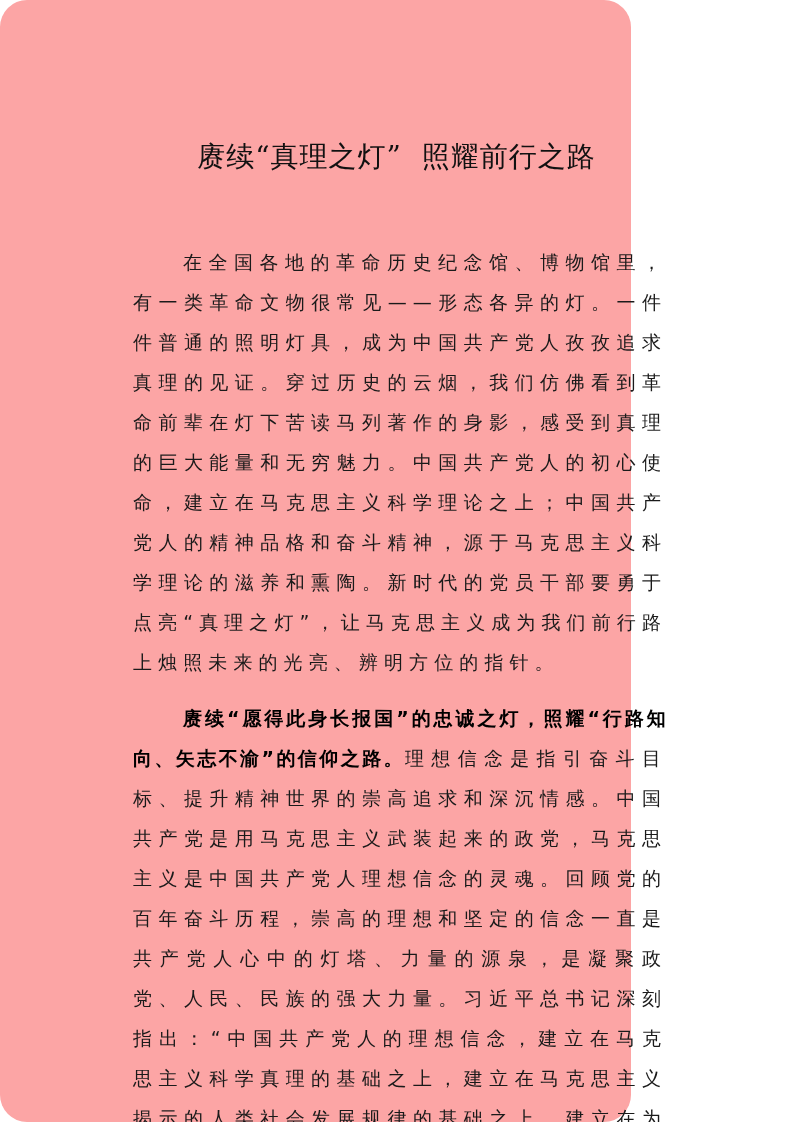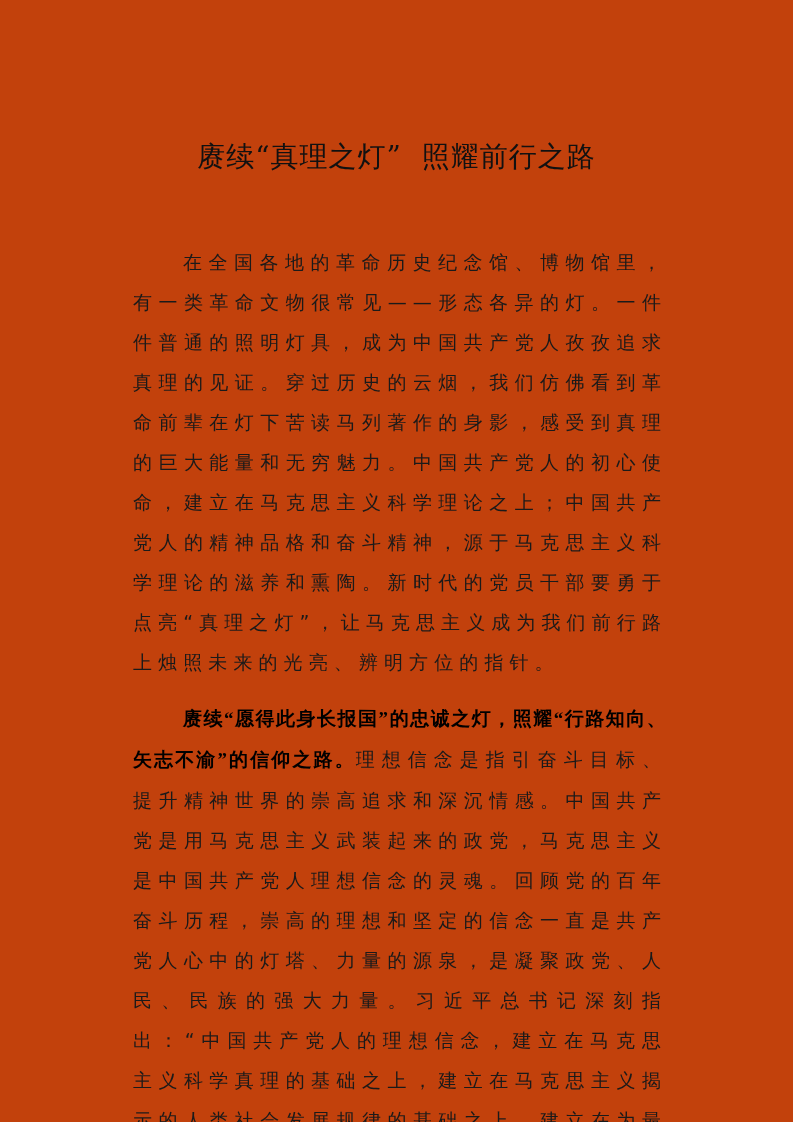--- a/index.html
+++ b/index.html
@@ -1,30 +1,30 @@
 <!DOCTYPE html>
 <html><head>
 <meta charset="utf-8">
 <style>
   html, body { margin: 0; padding: 0; background: #ffffff; }
   body { width: 793px; height: 1122px; position: relative; overflow: hidden; }
-  .page { position: absolute; left: 0; top: 0; width: 793px; height: 1122px; background: #c2410c; }
+  .page { position: absolute; left: 0; top: 0; width: 631px; height: 1122px; background: #fca5a5; border-radius: 27px; }
   .title {
     position: absolute; left: 0; top: 138px; width: 793px; text-align: center;
     font-family: "DejaVu Serif", "Liberation Serif", serif;
     font-size: 28px; color: #111; letter-spacing: 1px; white-space: pre;
   }
   .body {
     position: absolute; left: 117px; top: 226px; width: 566px;
     font-family: "DejaVu Sans", "Liberation Sans", sans-serif;
     font-size: 19px; line-height: 40px; color: #1a1a1a;
     text-align: justify; letter-spacing: 6.1px;
   }
   .para { margin: 16px; text-indent: 50px; }
-  .bold { font-weight: bold; letter-spacing: 1.2px; color: #000; font-family: Liberation Serif, serif; }
+  .bold { font-weight: bold; letter-spacing: 1.2px; color: #000; }
 </style>
 </head>
 <body>
 
 <div class="page">
   <div class="title">赓续“真理之灯”  照耀前行之路</div>
 
   <div class="body">
     <p class="para">
       <span>在全国各地的革命历史纪念馆、博物馆里，有一类革命文物很常见——形态各异的灯。一件件普通的照明灯具，成为中国共产党人孜孜追求真理的见证。穿过历史的云烟，我们仿佛看到革命前辈在灯下苦读马列著作的身影，感受到真理的巨大能量和无穷魅力。中国共产党人的初心使命，建立在马克思主义科学理论之上；中国共产党人的精神品格和奋斗精神，源于马克思主义科学理论的滋养和熏陶。新时代的党员干部要勇于点亮“真理之灯”，让马克思主义成为我们前行路上烛照未来的光亮、辨明方位的指针。</span>

